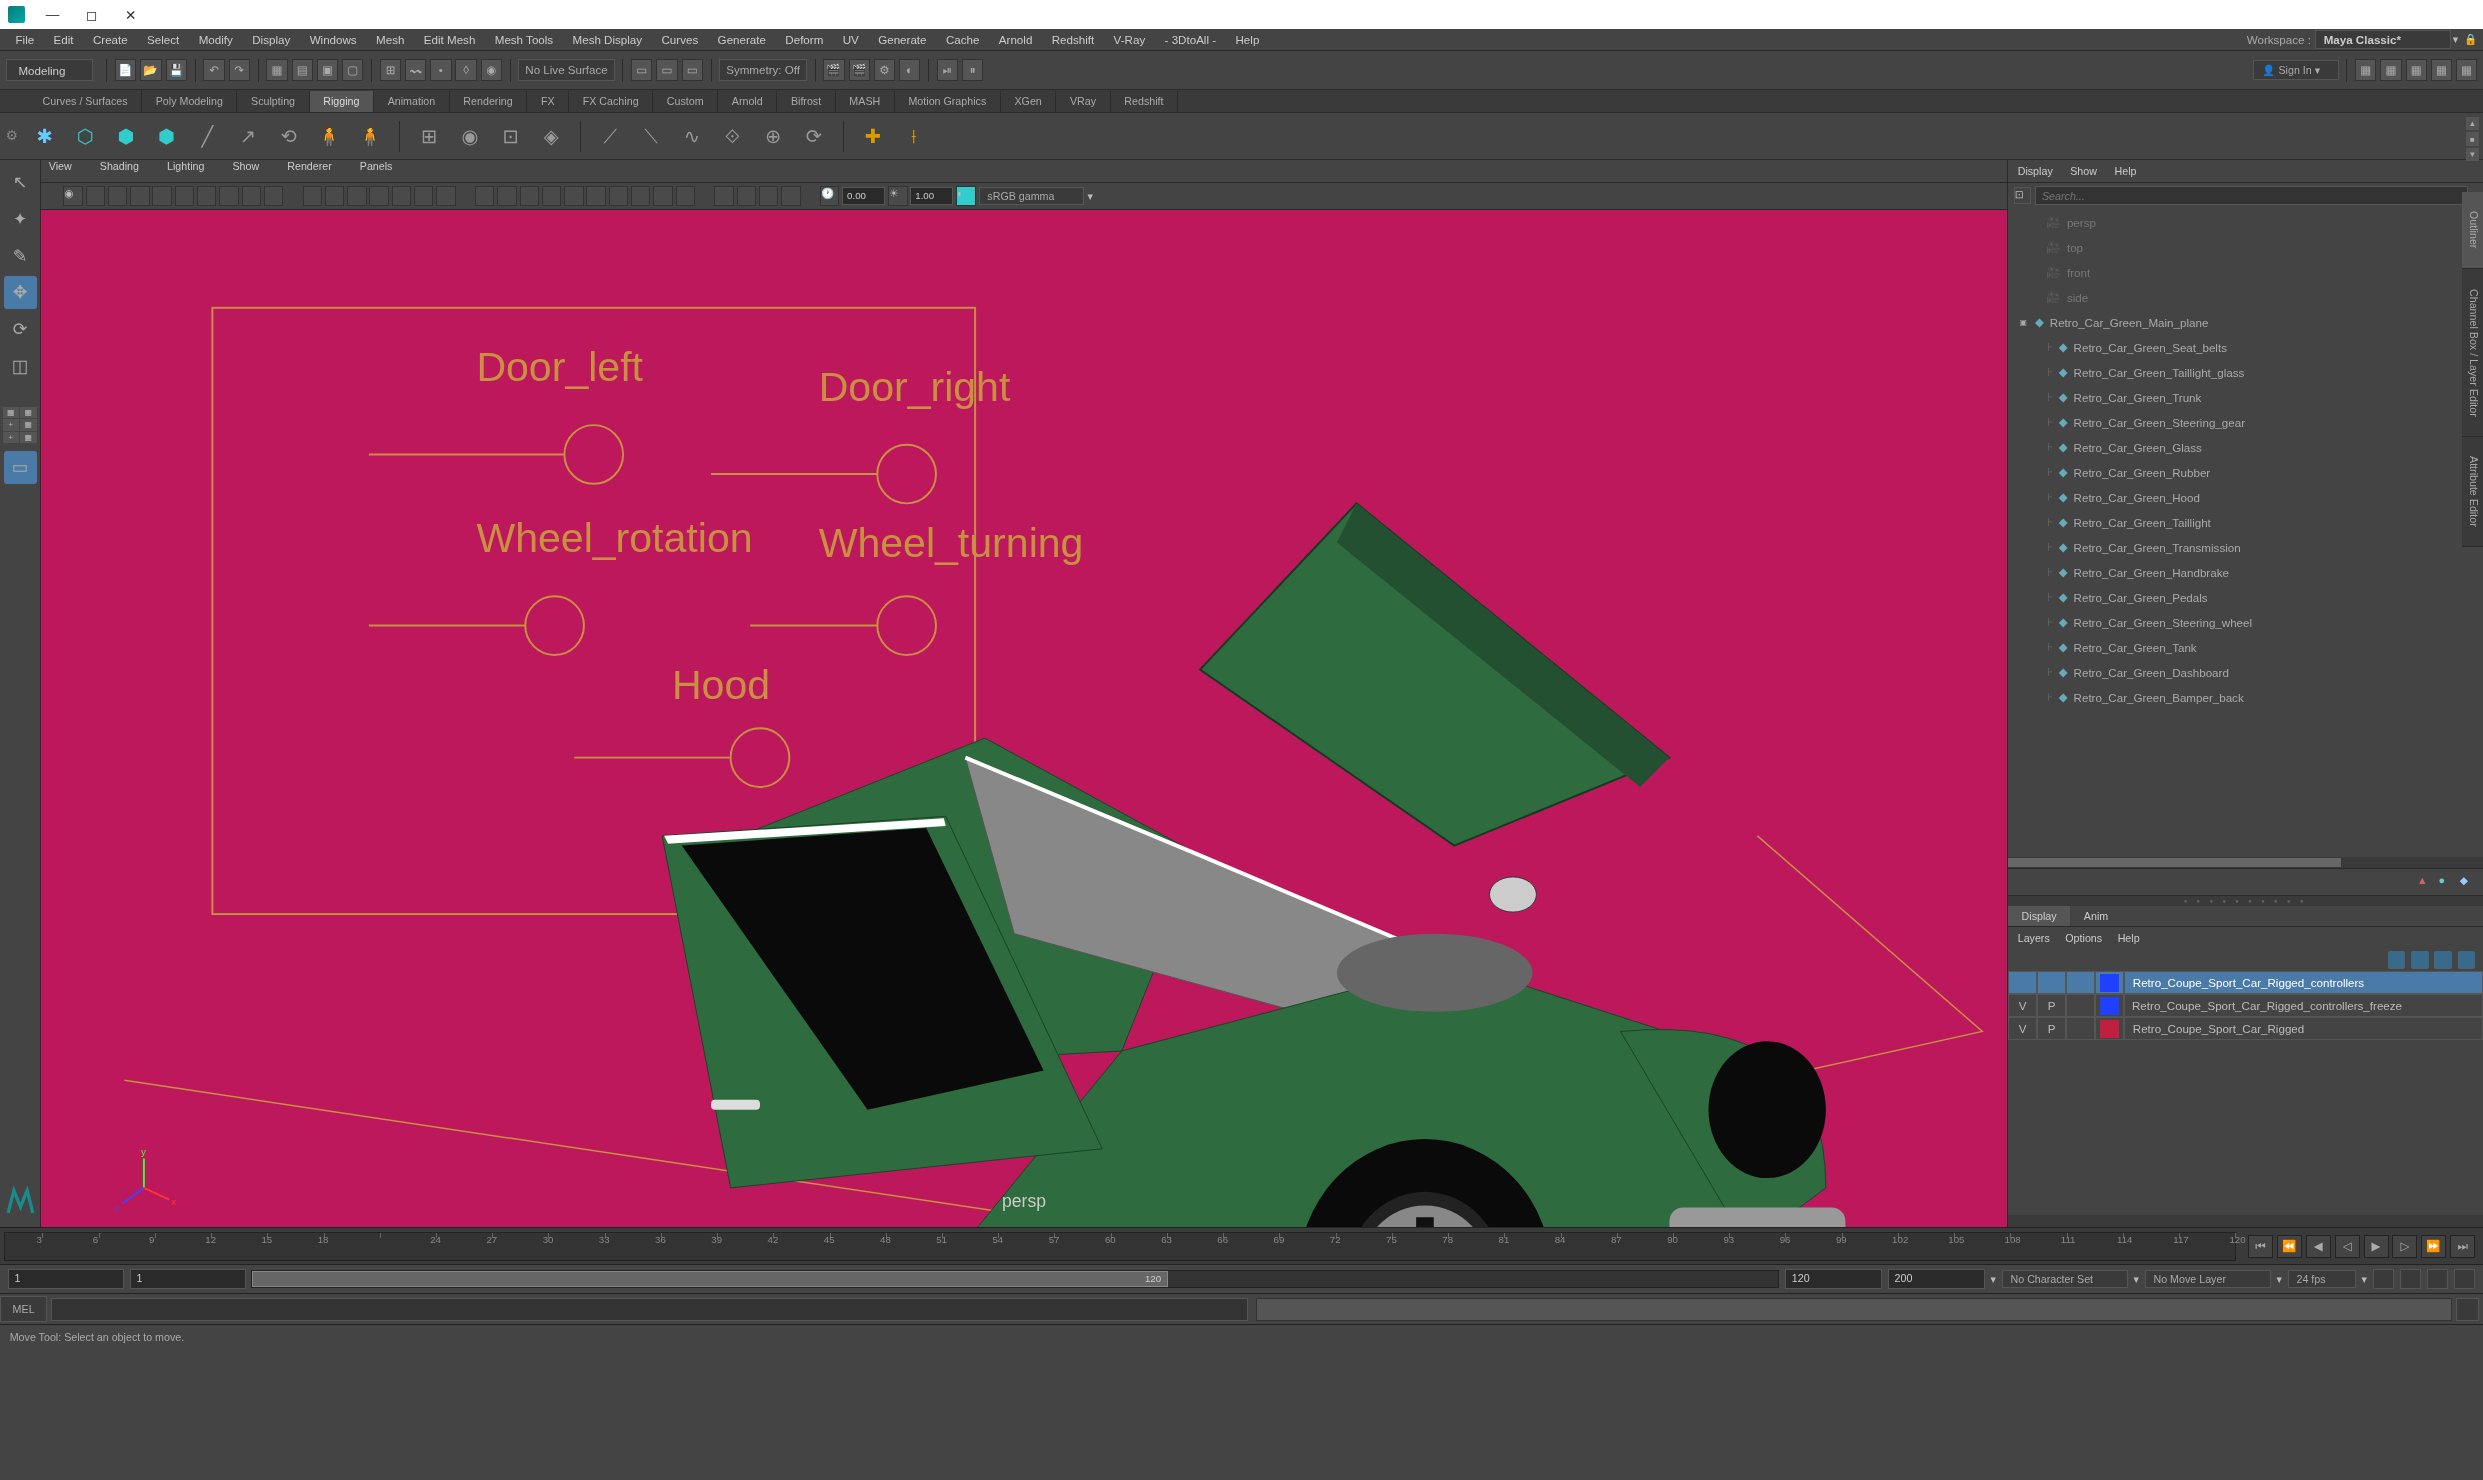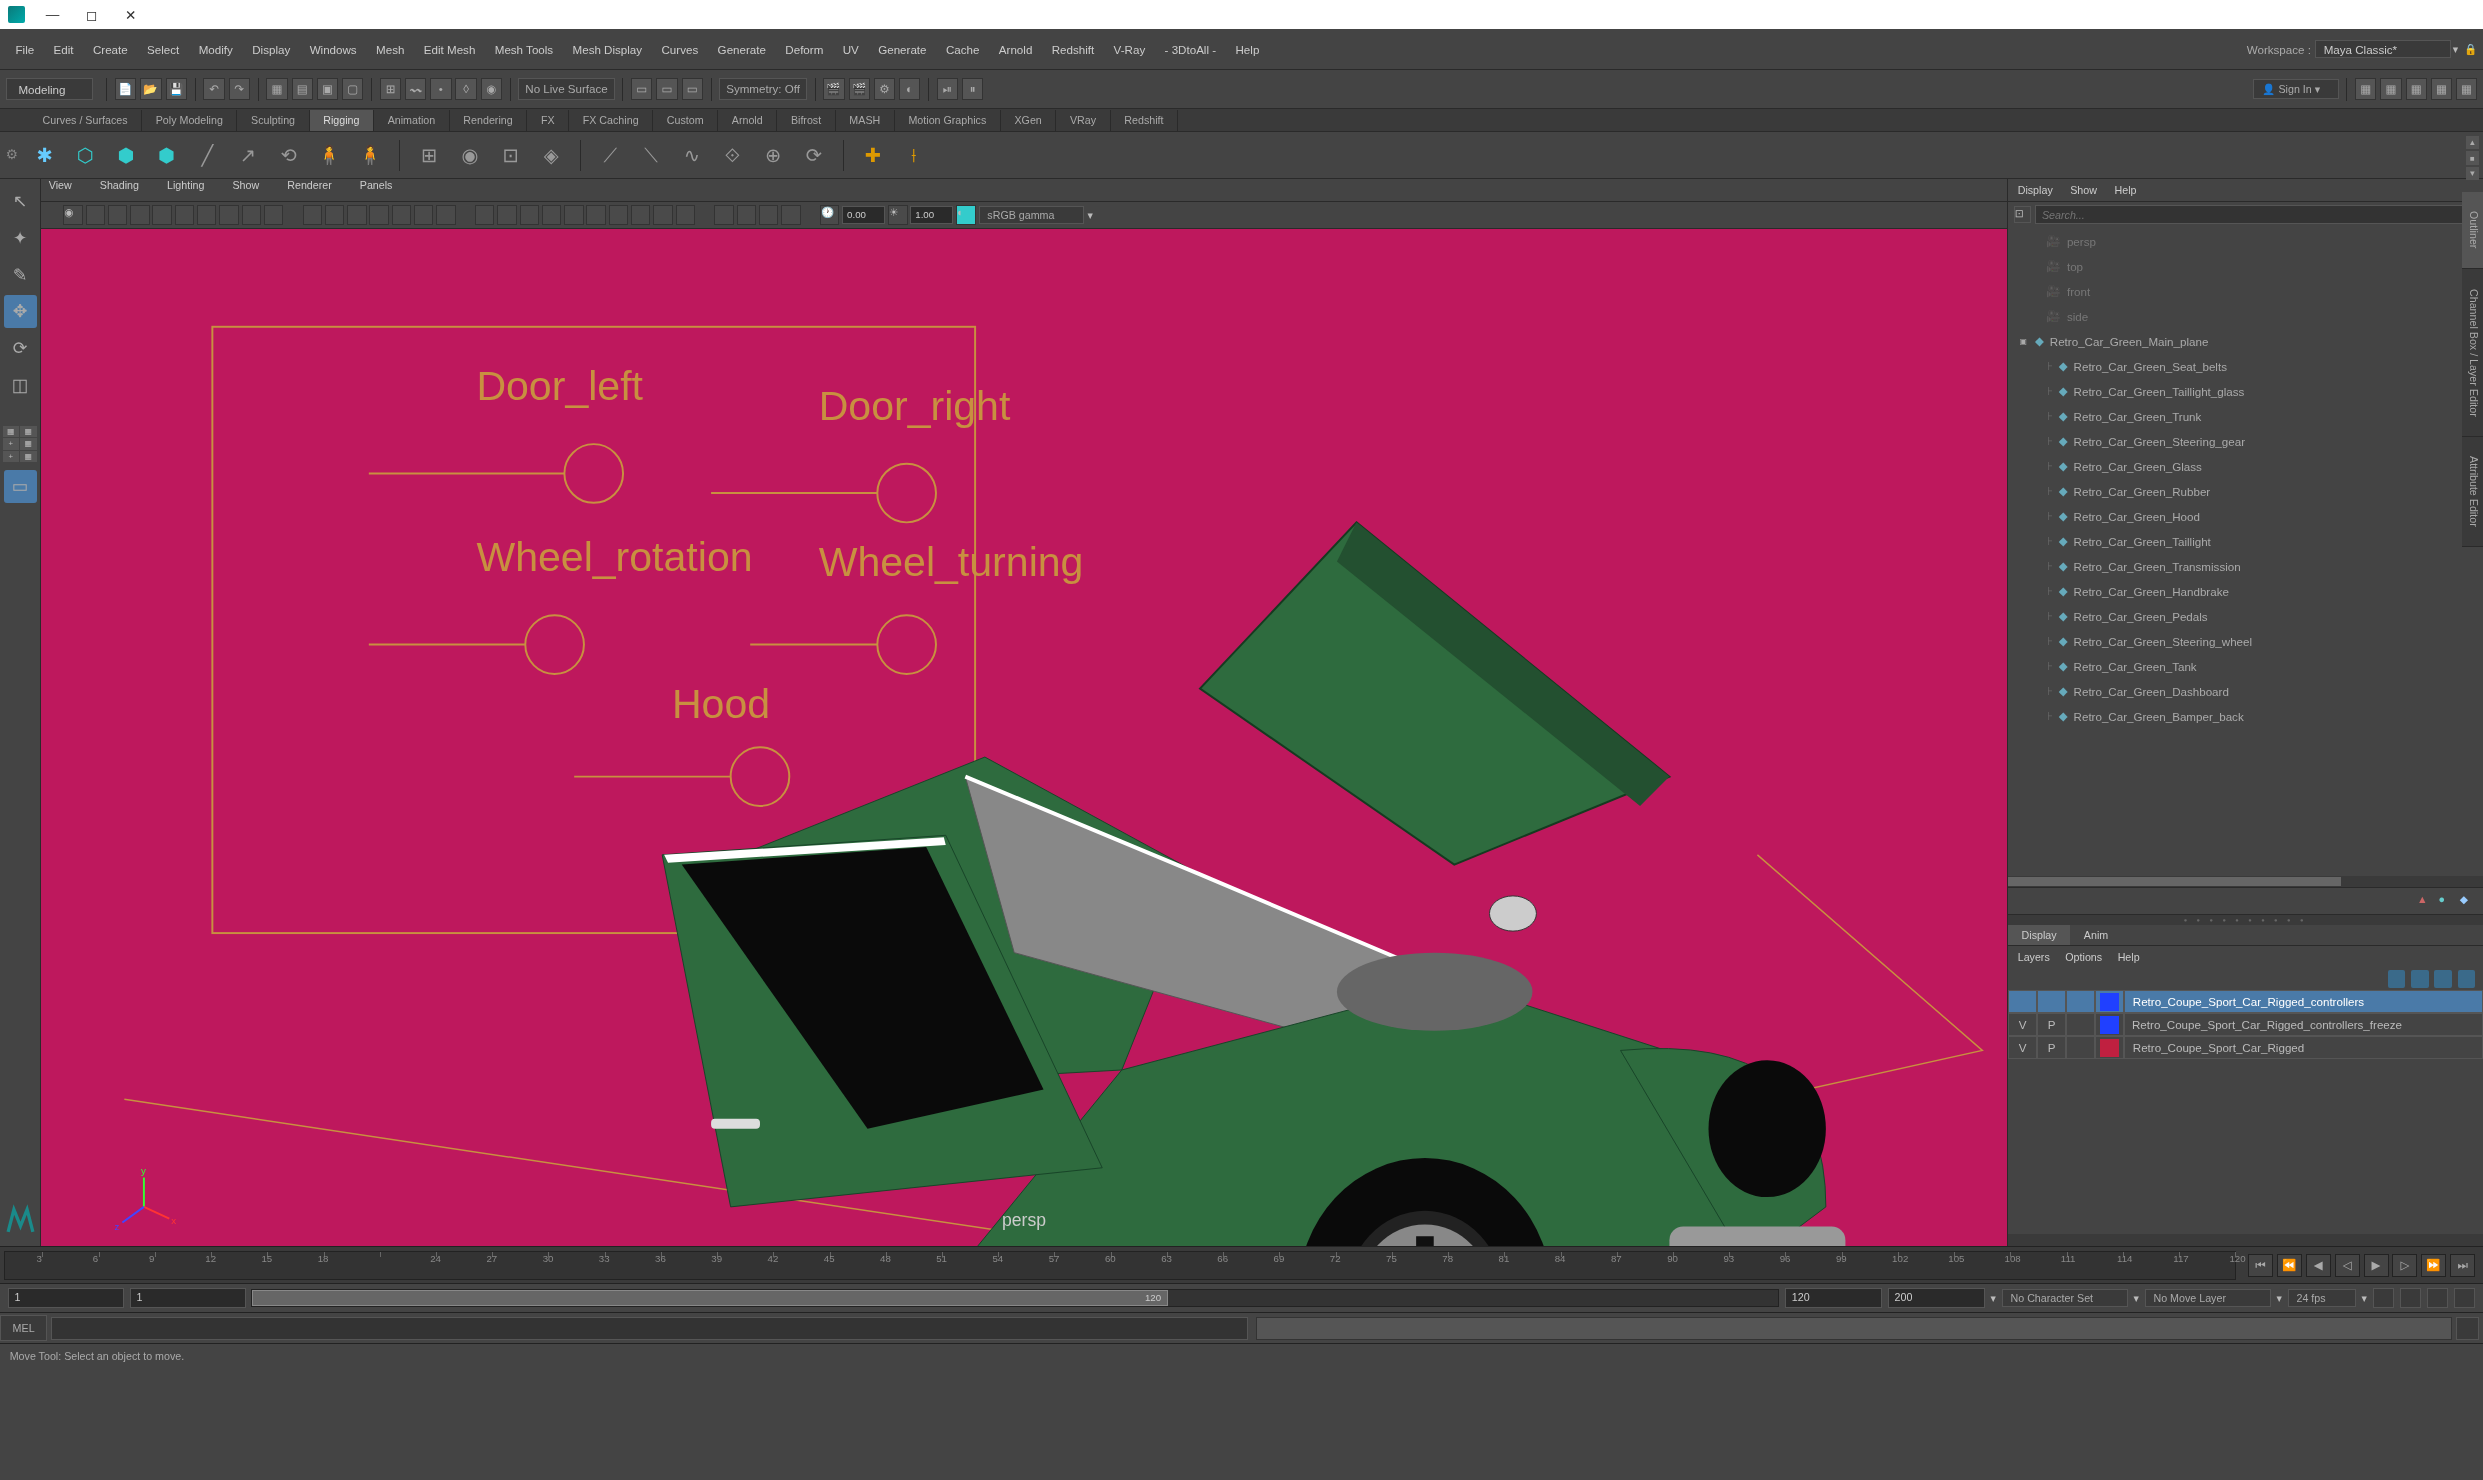--- a/index.html
+++ b/index.html
@@ -5,25 +5,25 @@
 * { margin: 0; padding: 0; box-sizing: border-box; font-family: "Segoe UI", Arial, sans-serif; }
 body { background: #444444; color: #bbbbbb; font-size: 10.7px; overflow: hidden; width: 2483px; height: 1481px; }
 
 
 .titlebar { height: 29px; background: #ffffff; display: flex; align-items: center; padding: 0 7.8px; color: #333; font-size: 12.6px; }
 .titlebar .logo { width: 17.5px; height: 17.5px; background: linear-gradient(135deg,#0a7a7a,#0aa); margin-right: 7.8px; border-radius:1.9px; }
 .titlebar .title { flex: 1; }
 .titlebar .winbtn { width: 39px; height: 29px; display: flex; align-items: center; justify-content: center; font-size: 13.6px; }
 
 
-.menubar { height: 41px; background: #444; display: flex; align-items: center; padding: 0 5.8px; border-bottom: 1px solid #2a2a2a; }
+.menubar { height: 22px; background: #444; display: flex; align-items: center; padding: 0 5.8px; border-bottom: 1px solid #2a2a2a; }
 .menubar .menuitem { padding: 0 9.7px; line-height: 25px; color: #ccc; font-size: 11.6px; }
 .menubar .spacer { flex: 1; }
 .menubar .workspace-label { color:#aaa; margin-right:3.9px; font-size:11.6px;}
-.menubar .workspace-sel { background:#3a3a3a; border:1px solid #555; padding:1.9px 19.4px 1.9px 7.8px; font-size:11.6px; color:#ccc; min-width:136px;}
+.menubar .workspace-sel { background:#3a3a3a; border:1px solid #555; padding:1.9px 19.4px 1.9px 7.8px; font-size:11.6px; color:#ccc; min-width:136px;font-weight:bold;}
 .lock-icon{margin-left:5.8px;color:#888;}
 
 
 .toolrow { height: 39px; background: #444; display: flex; align-items: center; padding: 0 5.8px; gap: 3.9px; border-bottom: 1px solid #2a2a2a;}
 .toolrow .sel { background:#3a3a3a; border:1px solid #555; padding:3.9px 11.6px; font-size:11.6px; color:#ccc; margin-right:5.8px; min-width:87px;}
 .toolrow .divider { width:1px; height:23px; background:#2a2a2a; margin:0 3.9px;}
 .tbtn { width:21.3px; height:21.3px; background:#555; border:1px solid #333; display:inline-flex; align-items:center; justify-content:center; color:#aaa; font-size:11.6px;}
 .toolrow .label { color:#aaa; font-size:11.6px; padding:0 5.8px; background:#3a3a3a; border:1px solid #555; line-height:19.4px;}
 .toolrow .signin{ background:#3a3a3a; border:1px solid #555; padding:2.9px 17.5px 2.9px 7.8px; font-size:10.7px; color:#aaa;}
 

